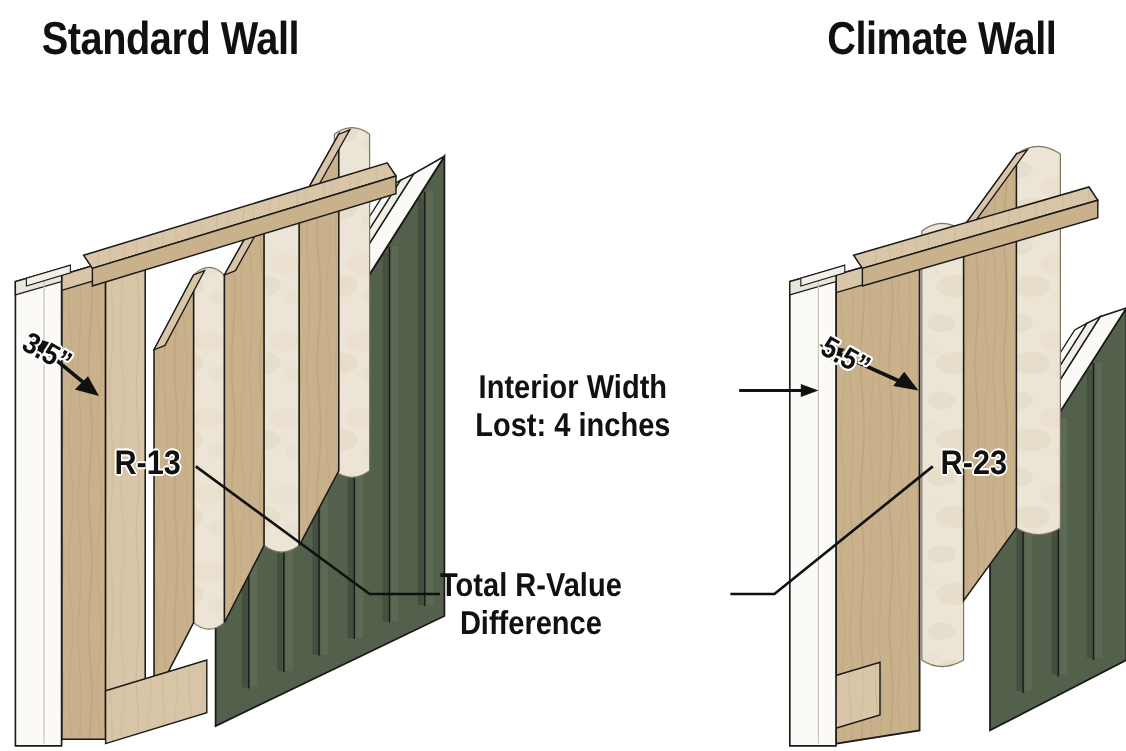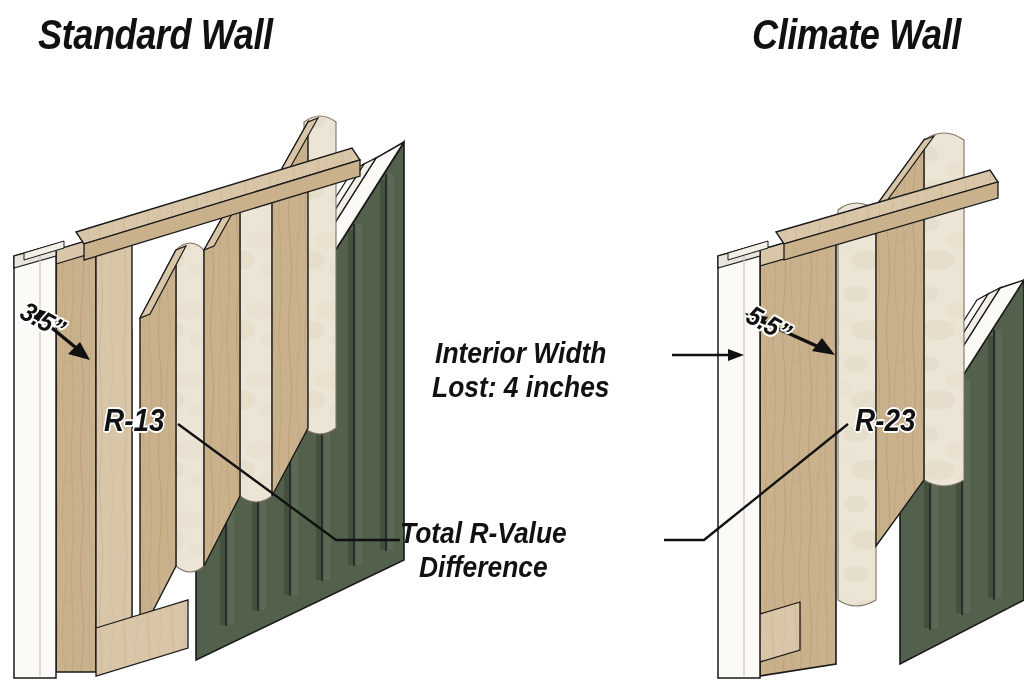--- a/index.html
+++ b/index.html
@@ -2,21 +2,21 @@
 <html><head>
 <meta charset="utf-8">
 <title>Wall Comparison Diagram</title>
 <style>
   html,body{margin:0;padding:0;background:#ffffff;}
   body{
     width:1024px;height:683px;position:relative;overflow:hidden;
     font-family:"Liberation Sans", sans-serif;
     background:#ffffff;
   }
-  .stage{position:absolute;inset:0;width:864px;height:683px;font-style:italic;}
+  .stage{position:absolute;inset:0;width:864px;height:683px;}
   .svg-layer{position:absolute;left:0;top:0;width:1024px;height:683px;}
 
   
   .title{
     position:absolute;
     font-weight:bold;
     font-size:42px;
     letter-spacing:-0.5px;
     color:#111111;
     transform:scaleX(0.86);

